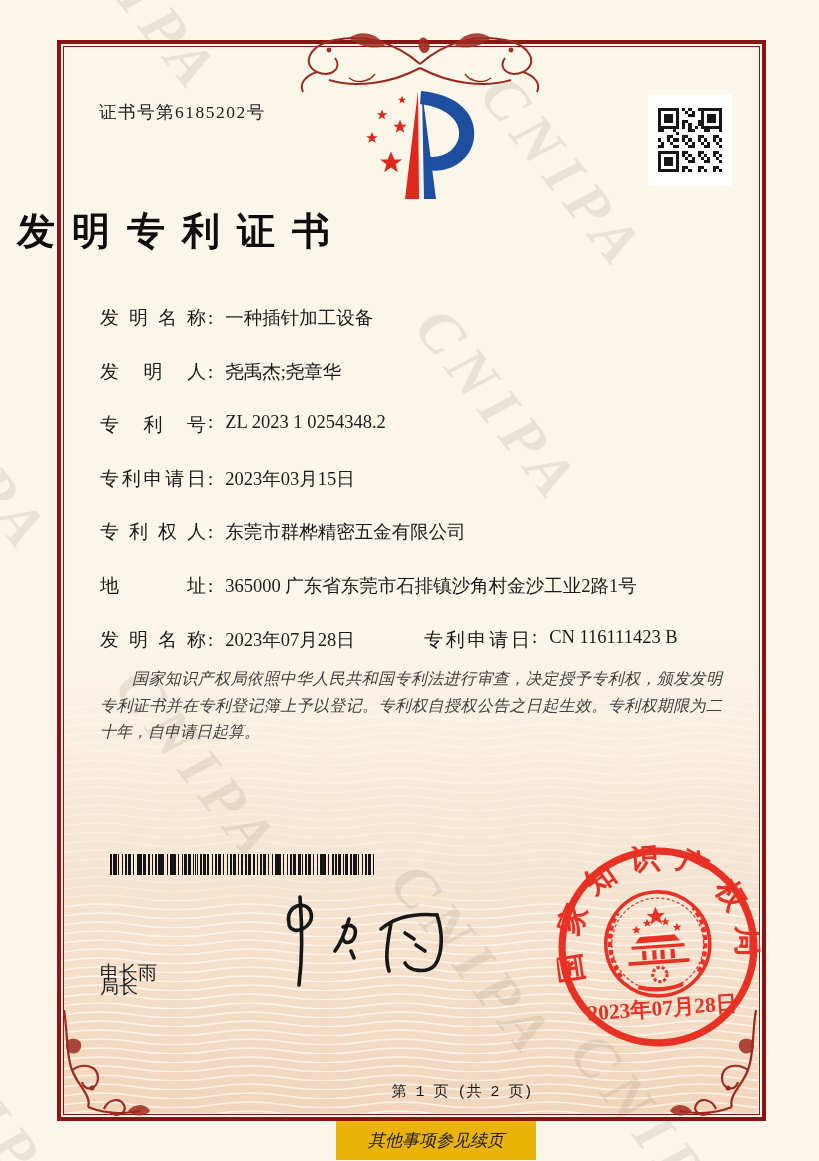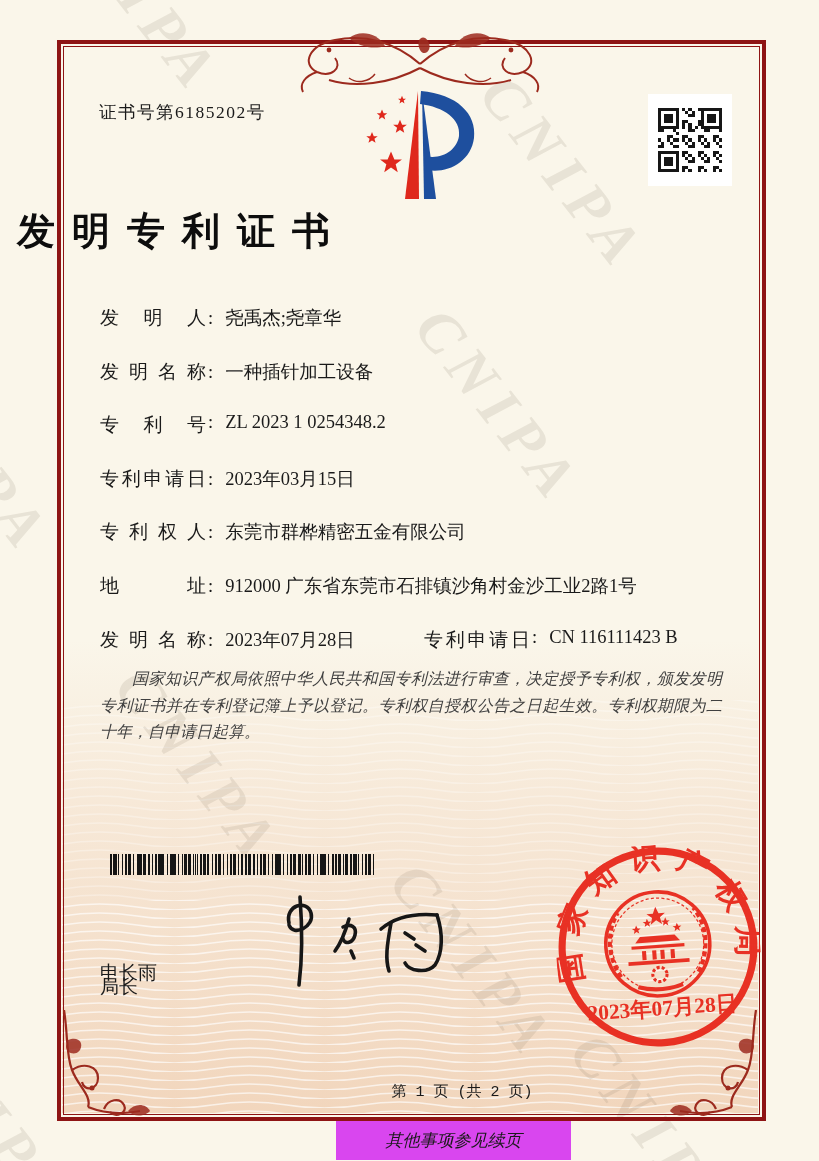--- a/index.html
+++ b/index.html
@@ -34,21 +34,21 @@
   .barcode{position:absolute;left:110px;top:854px;width:264px;height:21px;
     background:
       repeating-linear-gradient(90deg,#151515 0 2px,transparent 2px 3px,#151515 3px 6px,transparent 6px 8px,#151515 8px 9px,transparent 9px 12px,#151515 12px 13px,transparent 13px 15px),
       repeating-linear-gradient(90deg,transparent 0 5px,#151515 5px 7px,transparent 7px 16px,#151515 16px 17px,transparent 17px 23px);}
   .sig-title{position:absolute;left:100px;top:926px;font:500 19px "Liberation Sans",sans-serif;margin-top:48px;}
   .sig-name{position:absolute;left:100px;top:960px;font:500 19px "Liberation Sans",sans-serif;text-align:center;}
   .signature{position:absolute;left:245px;top:893px;}
   .seal{position:absolute;left:556px;top:845px;transform:rotate(-4deg);opacity:.95;
         mix-blend-mode:multiply;z-index:6;}
   .page-info{position:absolute;left:57px;top:1082px;width:810px;text-align:center;font-size:15px;font-family:Liberation Mono, monospace;}
-  .cont-box{position:absolute;left:336px;top:1121px;width:235px;height:39px;background:#d946ef;
+  .cont-box{position:absolute;left:336px;top:1121px;width:200px;height:39px;background:#eab308;
             display:flex;align-items:center;justify-content:center;
             font-size:17px;font-style:italic;}
 </style>
 </head>
 <body>
 
 <div class="page">
 
   <div class="wm" style="left:95px;top:-115px;">CNIPA</div>
   <div class="wm" style="left:520px;top:62px;">CNIPA</div>
@@ -237,36 +237,36 @@
       <g fill="#1e4f9e">
         <path d="M77,5 L79,113 L91,113 Z"></path>
         <path d="M76,5 C112,8 132,28 129,52 C126,76 102,88 82,84 L80,70 C97,74 112,64 114,50 C116,33 99,21 75,18 Z"></path>
       </g>
     </svg>
 
     <div class="title">发明专利证书</div>
 
     <div class="fields">
       <div class="frow">
+        <span class="flabel">发明名称</span><span class="fcolon">:</span><span class="fvalue">一种插针加工设备</span>
+      </div>
+      <div class="frow">
         <span class="flabel">发明人</span><span class="fcolon">:</span><span class="fvalue">尧禹杰;尧章华</span>
       </div>
       <div class="frow">
-        <span class="flabel">发明名称</span><span class="fcolon">:</span><span class="fvalue">一种插针加工设备</span>
-      </div>
-      <div class="frow">
         <span class="flabel">专利号</span><span class="fcolon">:</span><span class="fvalue">ZL 2023 1 0254348.2</span>
       </div>
       <div class="frow">
         <span class="flabel">专利申请日</span><span class="fcolon">:</span><span class="fvalue">2023年03月15日</span>
       </div>
       <div class="frow">
         <span class="flabel">专利权人</span><span class="fcolon">:</span><span class="fvalue">东莞市群桦精密五金有限公司</span>
       </div>
       <div class="frow">
-        <span class="flabel">地址</span><span class="fcolon">:</span><span class="fvalue">912000 广东省东莞市石排镇沙角村金沙工业2路1号</span>
+        <span class="flabel">地址</span><span class="fcolon">:</span><span class="fvalue">365000 广东省东莞市石排镇沙角村金沙工业2路1号</span>
       </div>
       <div class="frow">
         <span class="flabel">发明名称</span><span class="fcolon">:</span><span class="fvalue">2023年07月28日</span>
         <span class="pair2">
           <span class="flabel">专利申请日</span><span class="fcolon">:</span><span class="fvalue">CN 116111423 B</span>
         </span>
       </div>
     </div>
 
     <div class="paras">

